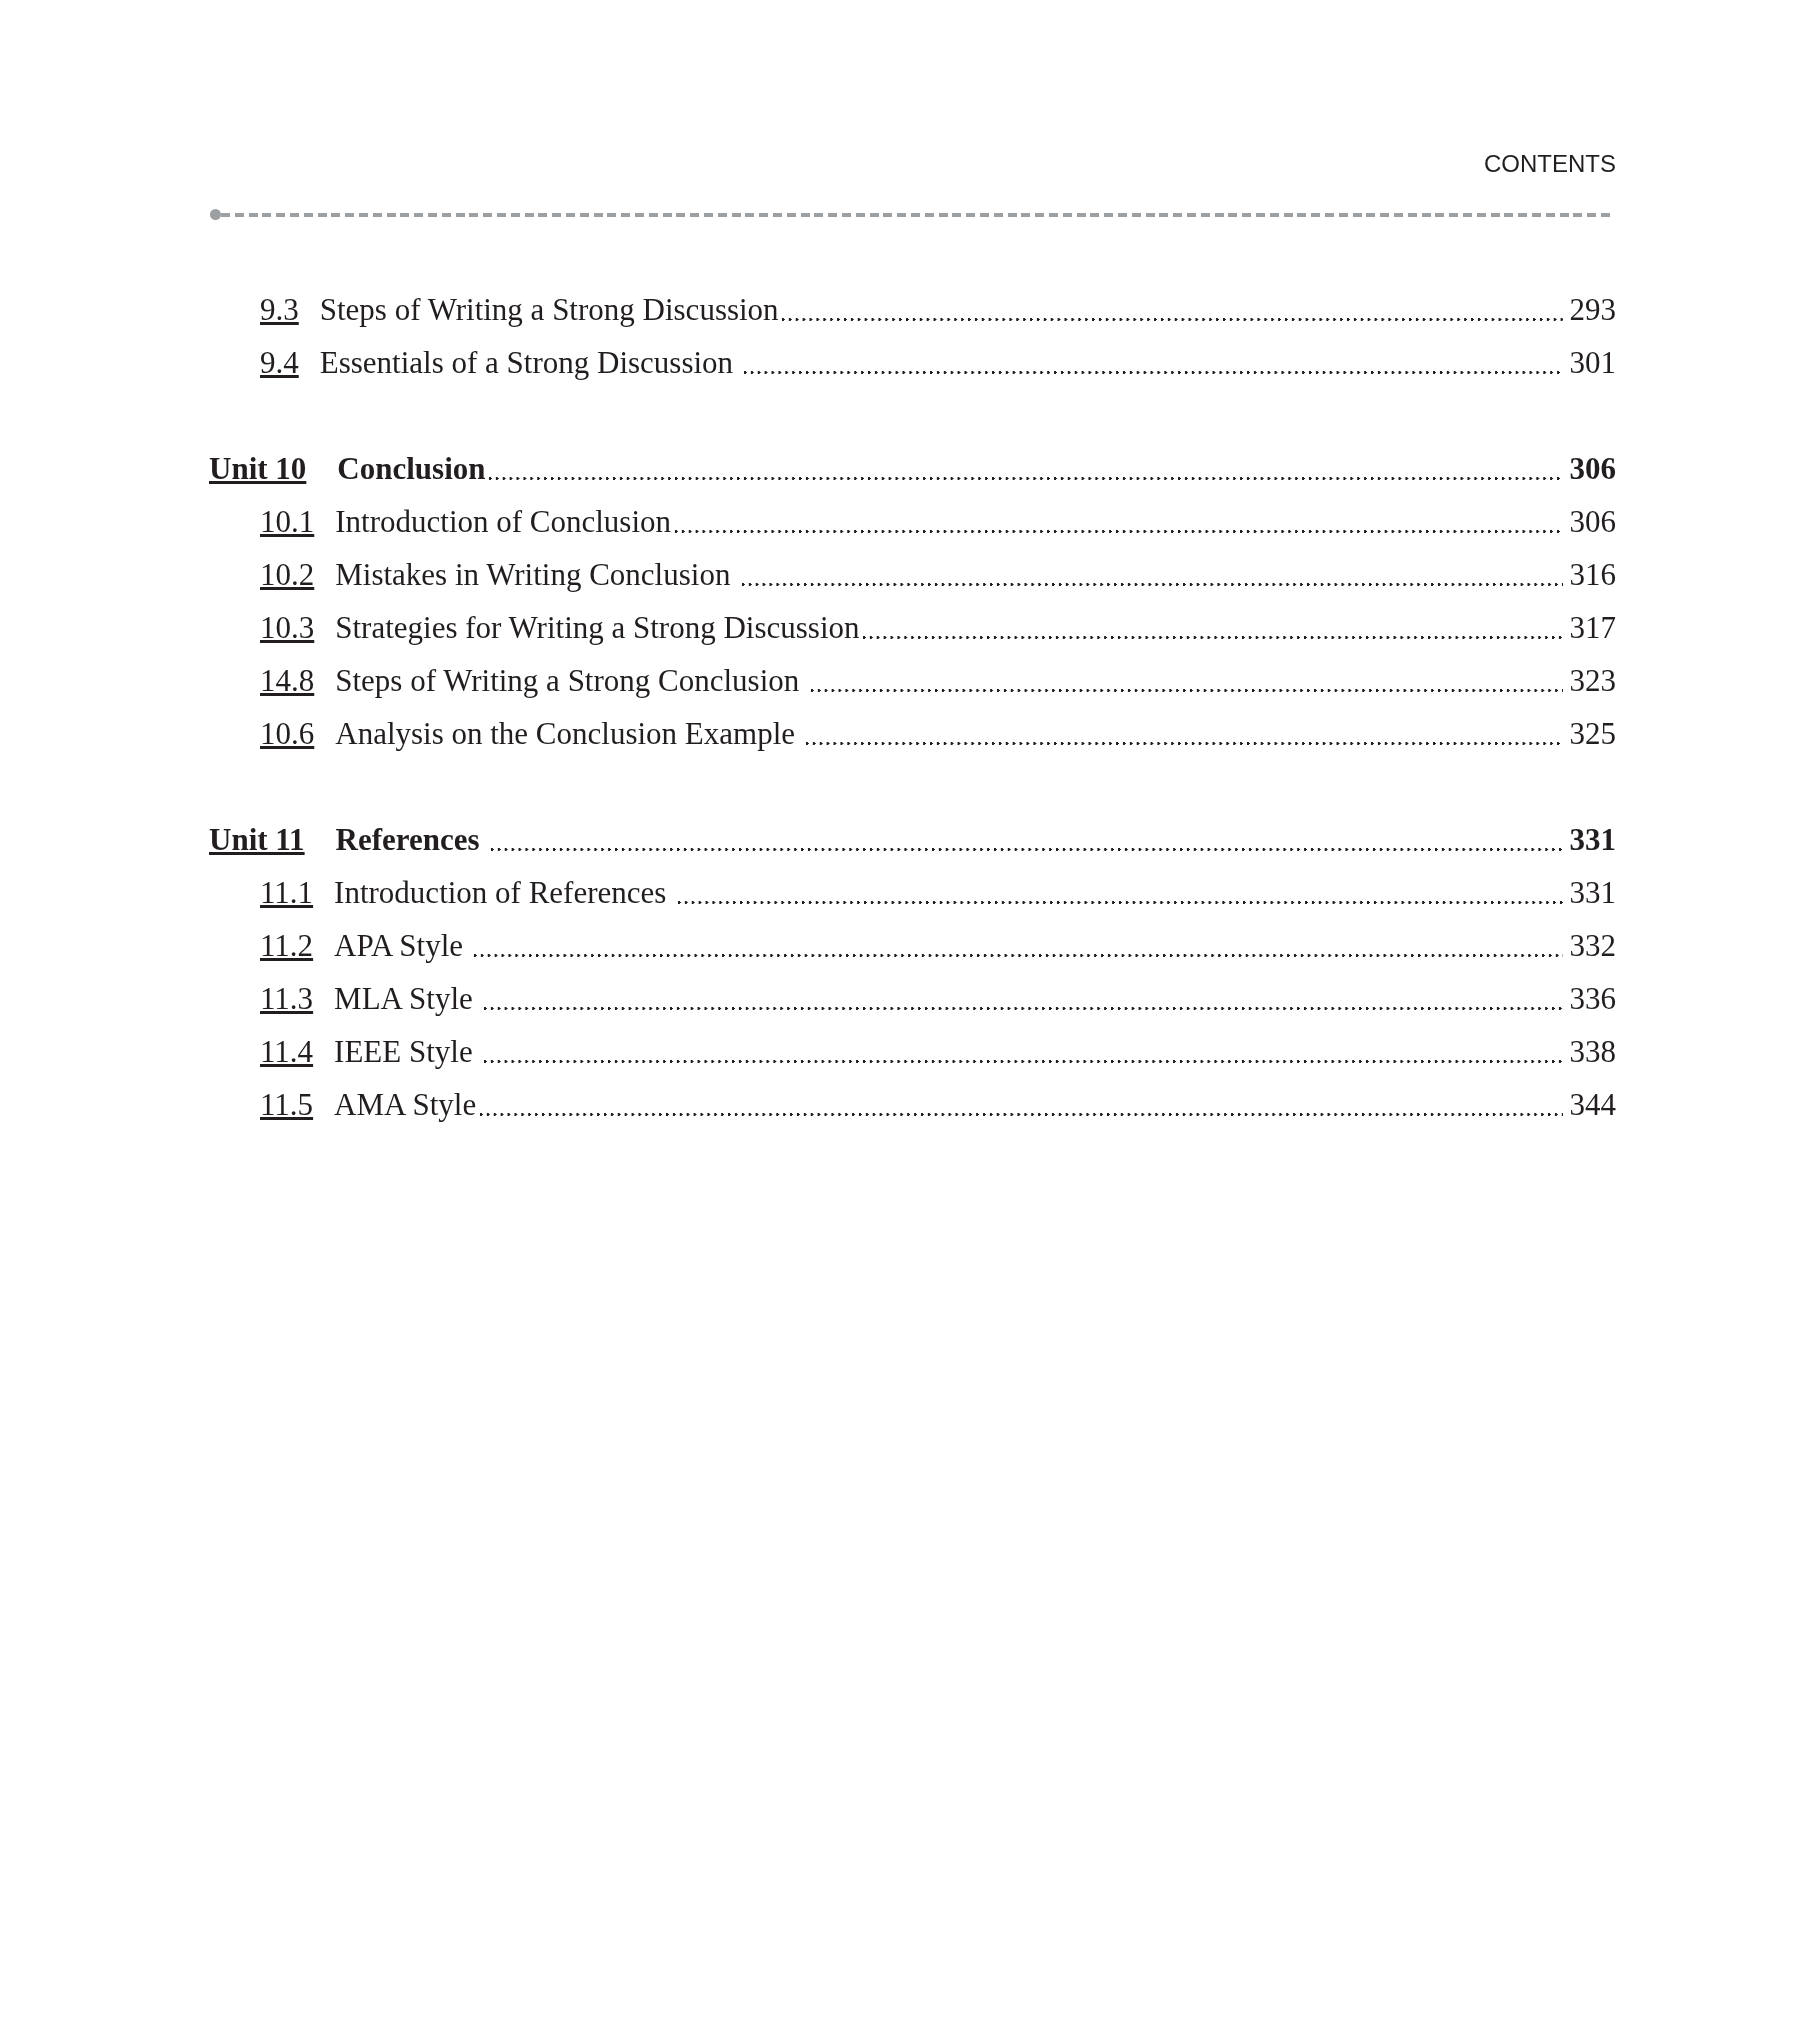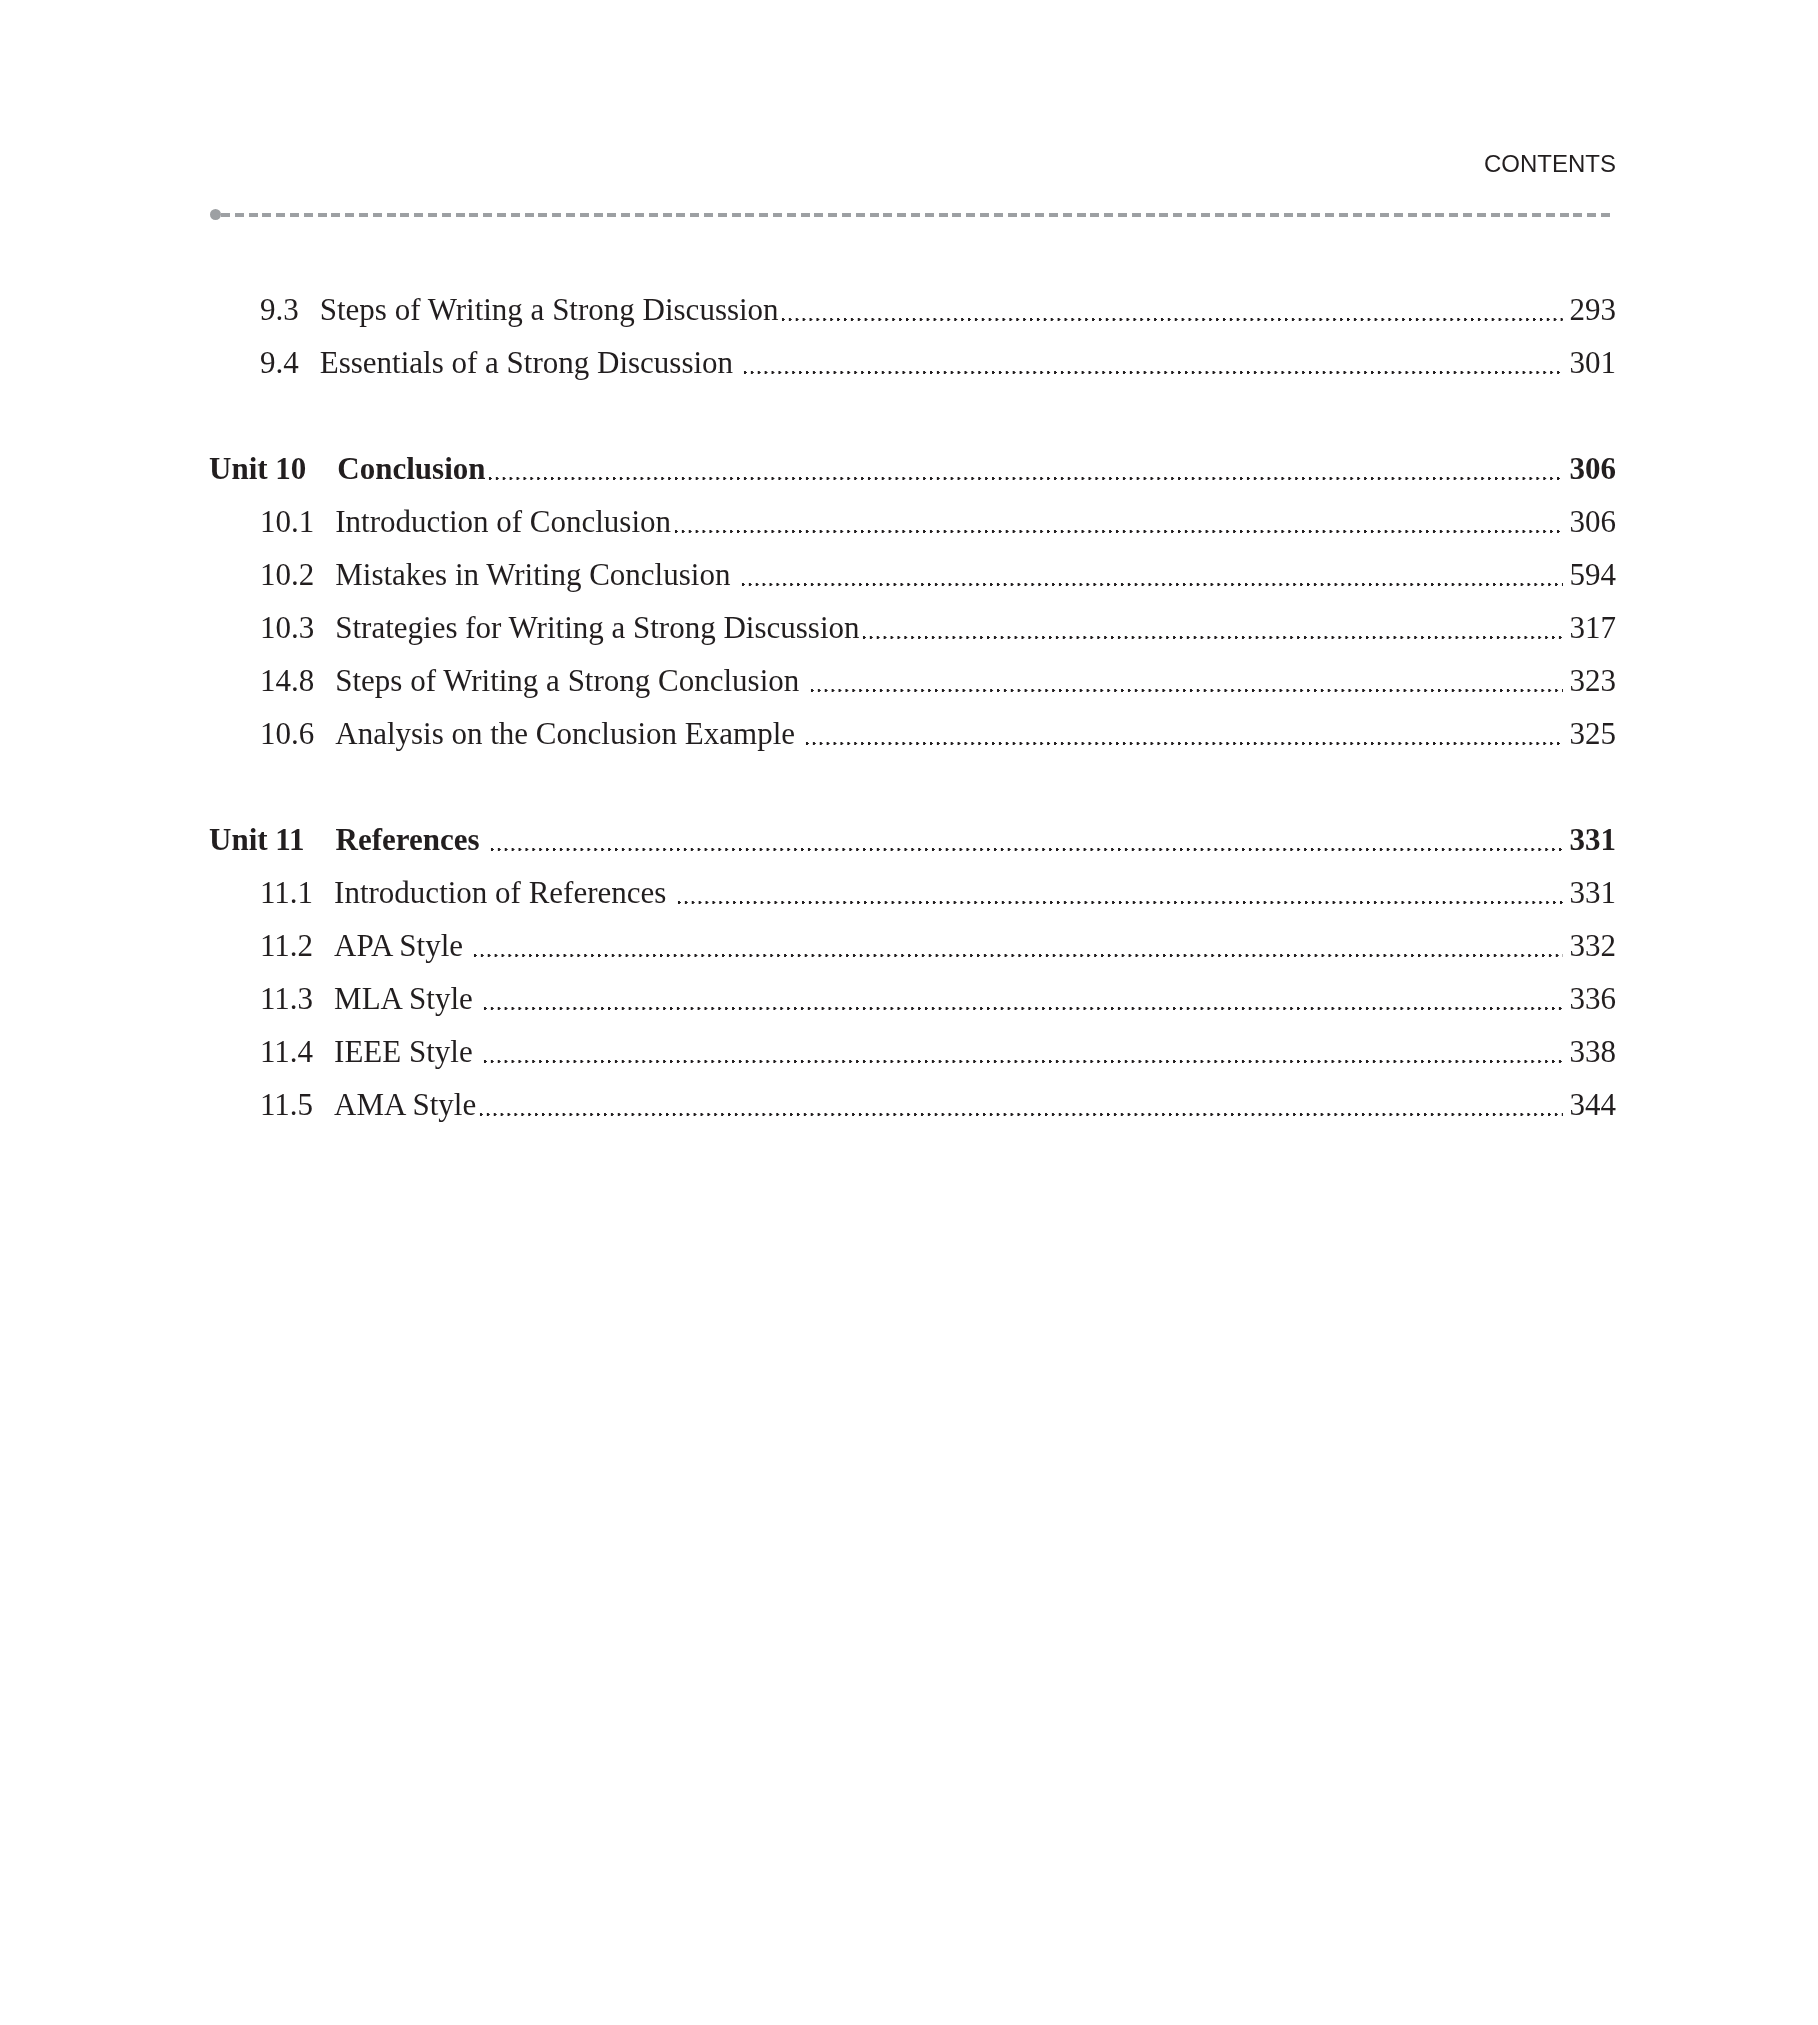--- a/index.html
+++ b/index.html
@@ -63,21 +63,21 @@
     white-space: pre;
   }
 
   .toc-row.sub { padding-left: 51px; }
 
   .toc-row.unit {
     font-weight: bold;
     margin-top: 53px;
   }
 
-  .entry-num { margin-right: 21px; }
+  .entry-num { margin-right: 21px; text-decoration: underline; }
   .toc-row.unit .entry-num { margin-right: 31px; }
 
   .leader {
     flex: 1 1 auto;
     min-width: 16px;
     margin-left: 1.6px;
     margin-right: 6.5px;
     background-image: radial-gradient(circle 1.6px at 3.2px 1.6px, var(--ink, #221e1f) 0 1.4px, rgba(0,0,0,0) 1.6px);
     background-size: 6.9px 3.2px;
     background-repeat: repeat-x;
@@ -92,21 +92,21 @@
   <div class="header-label">CONTENTS</div>
 
   <div class="rule-dot"></div>
   <div class="rule-dashed"></div>
 
   <div class="toc">
       <div class="toc-row sub"><span class="entry-num">9.3</span><span class="entry-title">Steps of Writing a Strong Discussion</span><span class="leader"></span><span class="entry-page">293</span></div>
       <div class="toc-row sub"><span class="entry-num">9.4</span><span class="entry-title">Essentials of a Strong Discussion </span><span class="leader"></span><span class="entry-page">301</span></div>
       <div class="toc-row unit"><span class="entry-num">Unit 10</span><span class="entry-title">Conclusion</span><span class="leader"></span><span class="entry-page">306</span></div>
       <div class="toc-row sub"><span class="entry-num">10.1</span><span class="entry-title">Introduction of Conclusion</span><span class="leader"></span><span class="entry-page">306</span></div>
-      <div class="toc-row sub"><span class="entry-num">10.2</span><span class="entry-title">Mistakes in Writing Conclusion </span><span class="leader"></span><span class="entry-page">594</span></div>
+      <div class="toc-row sub"><span class="entry-num">10.2</span><span class="entry-title">Mistakes in Writing Conclusion </span><span class="leader"></span><span class="entry-page">316</span></div>
       <div class="toc-row sub"><span class="entry-num">10.3</span><span class="entry-title">Strategies for Writing a Strong Discussion</span><span class="leader"></span><span class="entry-page">317</span></div>
       <div class="toc-row sub"><span class="entry-num">14.8</span><span class="entry-title">Steps of Writing a Strong Conclusion </span><span class="leader"></span><span class="entry-page">323</span></div>
       <div class="toc-row sub"><span class="entry-num">10.6</span><span class="entry-title">Analysis on the Conclusion Example </span><span class="leader"></span><span class="entry-page">325</span></div>
       <div class="toc-row unit"><span class="entry-num">Unit 11</span><span class="entry-title">References </span><span class="leader"></span><span class="entry-page">331</span></div>
       <div class="toc-row sub"><span class="entry-num">11.1</span><span class="entry-title">Introduction of References </span><span class="leader"></span><span class="entry-page">331</span></div>
       <div class="toc-row sub"><span class="entry-num">11.2</span><span class="entry-title">APA Style </span><span class="leader"></span><span class="entry-page">332</span></div>
       <div class="toc-row sub"><span class="entry-num">11.3</span><span class="entry-title">MLA Style </span><span class="leader"></span><span class="entry-page">336</span></div>
       <div class="toc-row sub"><span class="entry-num">11.4</span><span class="entry-title">IEEE Style </span><span class="leader"></span><span class="entry-page">338</span></div>
       <div class="toc-row sub"><span class="entry-num">11.5</span><span class="entry-title">AMA Style</span><span class="leader"></span><span class="entry-page">344</span></div>
     </div>

